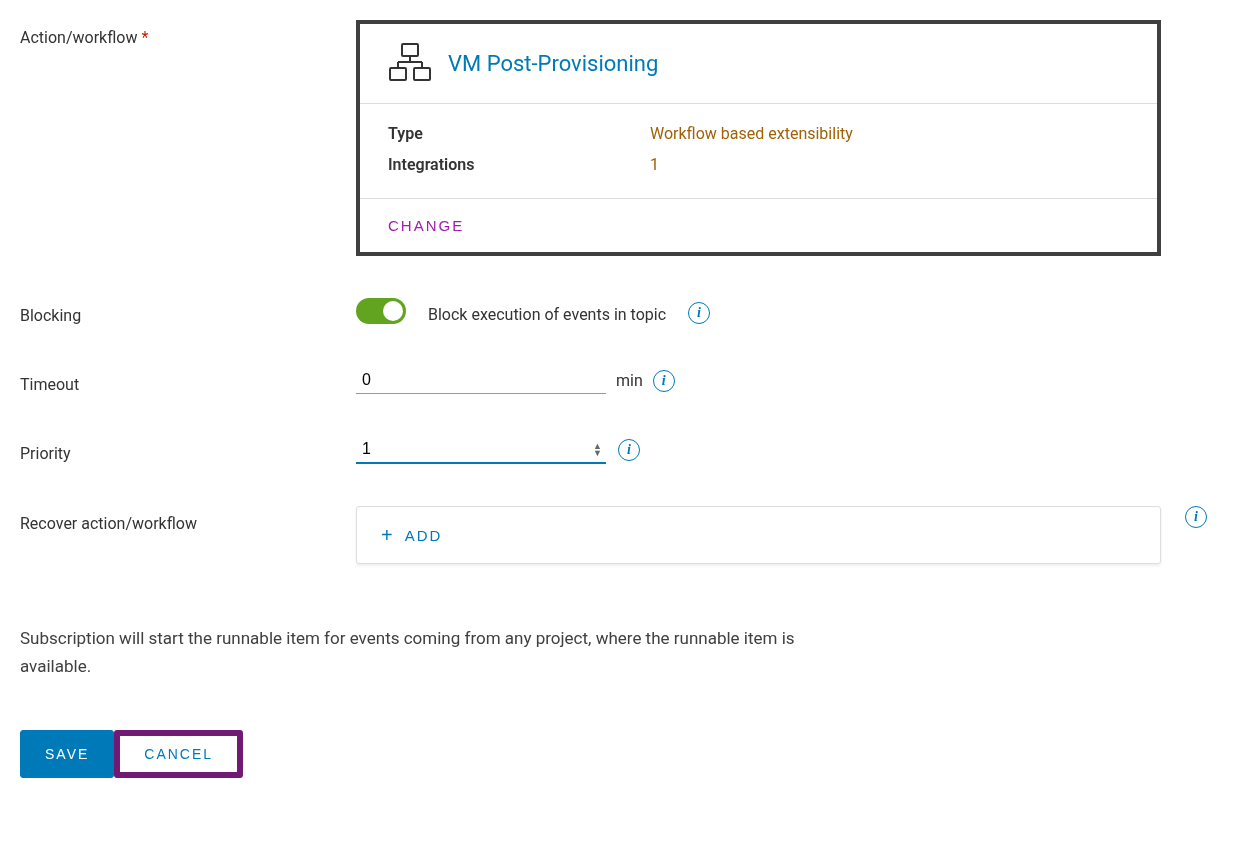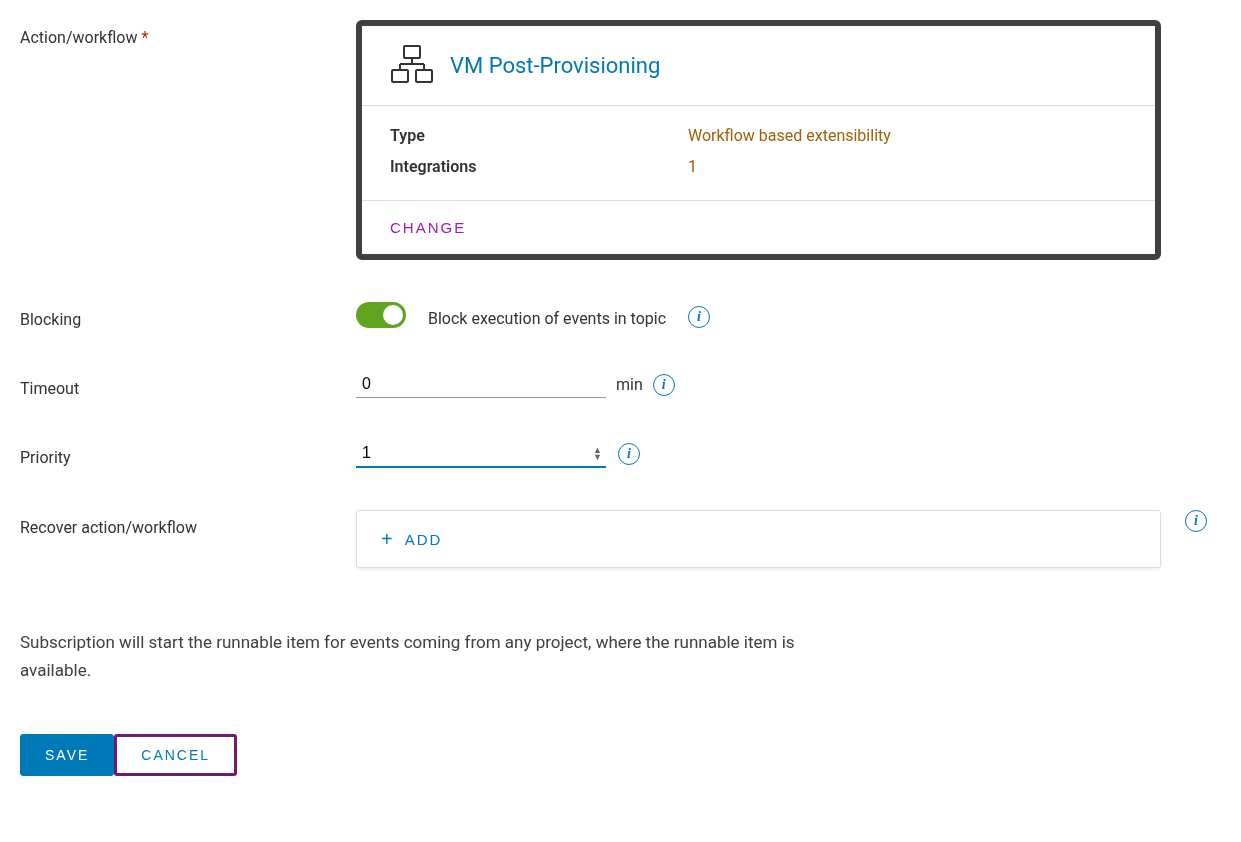--- a/index.html
+++ b/index.html
@@ -23,43 +23,43 @@
       color: #333;
     }
     .field-col {
       flex: 1;
       max-width: 860px;
     }
     .required-mark { color: #c92100; margin-left: 4px; }
 
     
     .card {
-      border: 6px solid #404040;
-      border-radius: 6px;
+      border: 4px solid #404040;
+      border-radius: 0;
       background: #fff;
       max-width: 805px;
     }
     .card-header {
       display: flex;
       align-items: center;
       padding: 18px 28px;
       gap: 16px;
     }
     .workflow-icon svg { width: 44px; height: 40px; }
     .workflow-title {
       color: #0079b8;
       font-size: 22px;
       font-weight: 400;
     }
     .card-body {
       border-top: 1px solid #ddd;
       padding: 14px 28px 18px 28px;
       font-size: 16px;
     }
-    .kv-row { display: flex; padding: 6px 0; gap: 36px; }
+    .kv-row { display: flex; padding: 6px 0; }
     .kv-key { width: 262px; font-weight: 600; color: #333; }
     .kv-val { color: #a16207; }
     .card-footer {
       border-top: 1px solid #ddd;
       padding: 18px 28px;
     }
     .change-link {
       color: #a21caf;
       letter-spacing: 2px;
       font-size: 15px;
@@ -132,21 +132,21 @@
       display: flex; margin-top: 50px;
     }
     .btn {
       padding: 10px 24px; font-size: 14px; letter-spacing: 2px;
       border-radius: 3px; cursor: pointer; font-weight: 400;
     }
     .btn-primary {
       background: #0079b8; color: #fff; border: 1px solid #0079b8;
     }
     .btn-outline {
-      background: #fff; color: #0079b8; border: 3px solid #701a75;
+      background: #fff; color: #0079b8; border: 6px solid #701a75;
     }
   </style>
 </head>
 <body>
 
 <div class="form-row">
   <div class="label-col">
     <span>Action/workflow</span><span class="required-mark">*</span>
   </div>
   <div class="field-col">

